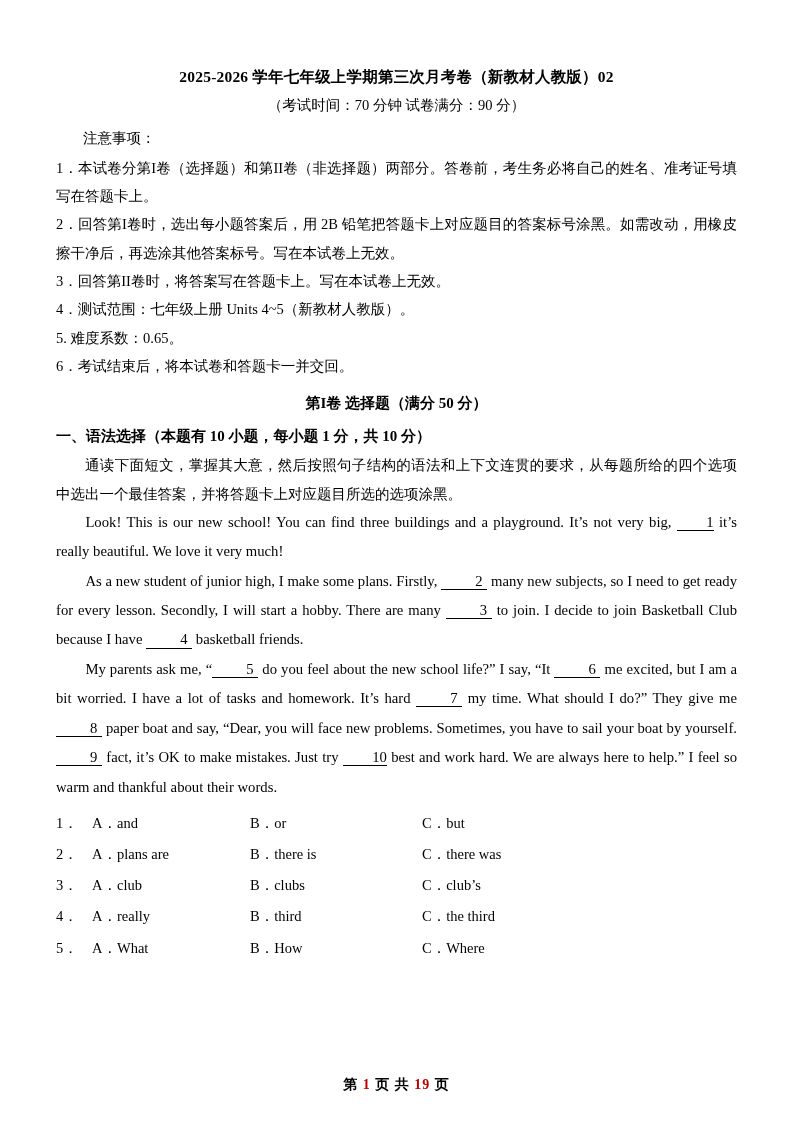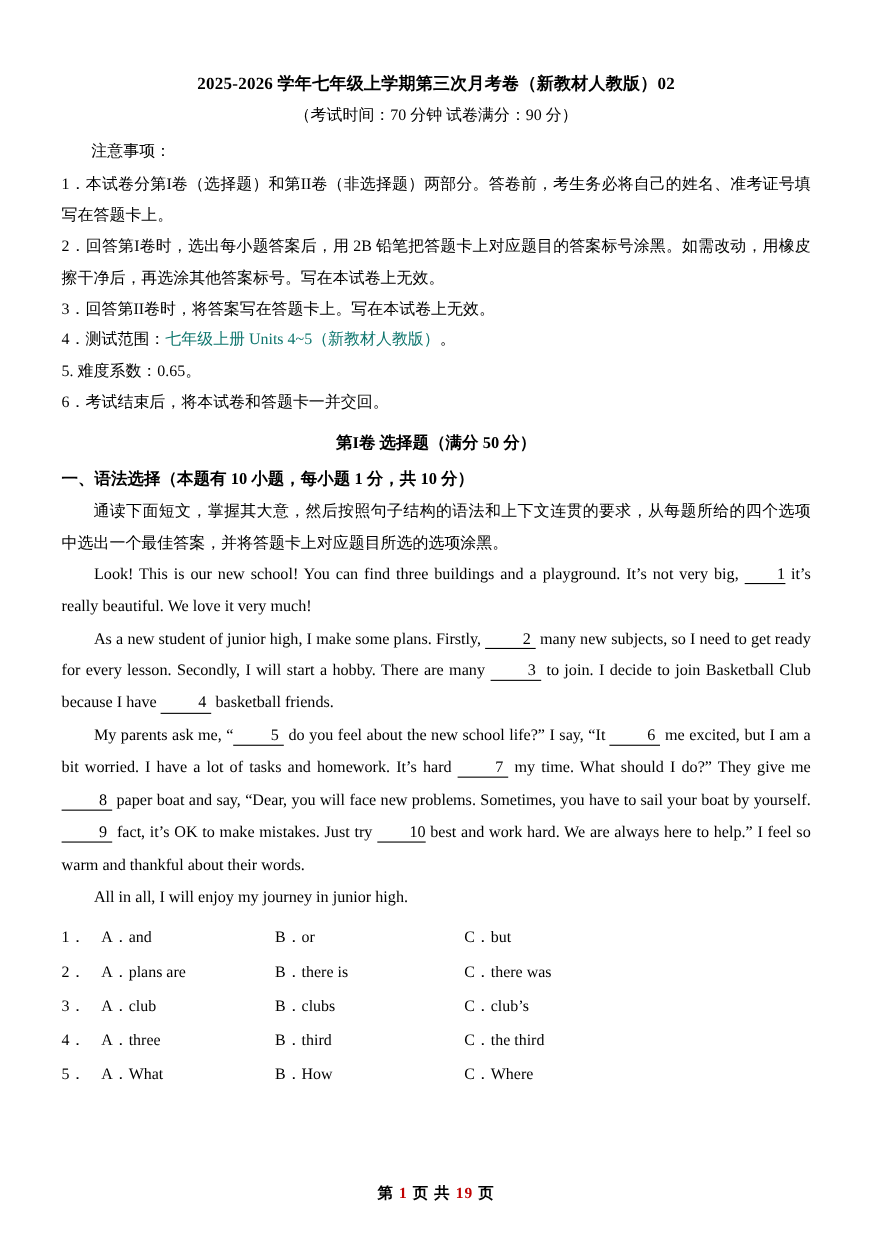--- a/index.html
+++ b/index.html
@@ -48,21 +48,21 @@
     margin-top: 2px;
     margin-left: 27px;
   }
   .notice-item {
     font-size: 14.5px;
     line-height: 1.95;
     text-align: justify;
     text-justify: inter-ideograph;
   }
   .red {
-    color: #0f766e;
+    color: #000000;
   }
   .section-heading {
     text-align: center;
     font-size: 15px;
     font-weight: bold;
     line-height: 2.3;
     margin-top: 6px;
   }
   .part-heading {
     font-size: 15px;
@@ -192,21 +192,20 @@
     <span class="blank">7</span>
     <span>my time. What should I do?” They give me</span>
     <span class="blank">8</span>
     <span>paper boat and say, “Dear, you will face new problems. Sometimes, you have to sail your boat by yourself.</span>
     <span class="blank">9</span>
     <span>fact, it’s OK to make mistakes. Just try</span>
     <span class="blank blank-sm">10</span>
     <span>best and work hard. We are always here to help.” I feel so warm and thankful about their words.</span>
   </div>
 
-  <div class="passage">All in all, I will enjoy my journey in junior high.</div>
 
   <div class="options-list">
     <div class="opt-row">
       <span class="opt-num">1．</span>
       <span class="opt-a">A．and</span>
       <span class="opt-b">B．or</span>
       <span class="opt-c">C．but</span>
     </div>
     <div class="opt-row">
       <span class="opt-num">2．</span>
@@ -215,21 +214,21 @@
       <span class="opt-c">C．there was</span>
     </div>
     <div class="opt-row">
       <span class="opt-num">3．</span>
       <span class="opt-a">A．club</span>
       <span class="opt-b">B．clubs</span>
       <span class="opt-c">C．club’s</span>
     </div>
     <div class="opt-row">
       <span class="opt-num">4．</span>
-      <span class="opt-a">A．three</span>
+      <span class="opt-a">A．really</span>
       <span class="opt-b">B．third</span>
       <span class="opt-c">C．the third</span>
     </div>
     <div class="opt-row">
       <span class="opt-num">5．</span>
       <span class="opt-a">A．What</span>
       <span class="opt-b">B．How</span>
       <span class="opt-c">C．Where</span>
     </div>
   </div>

